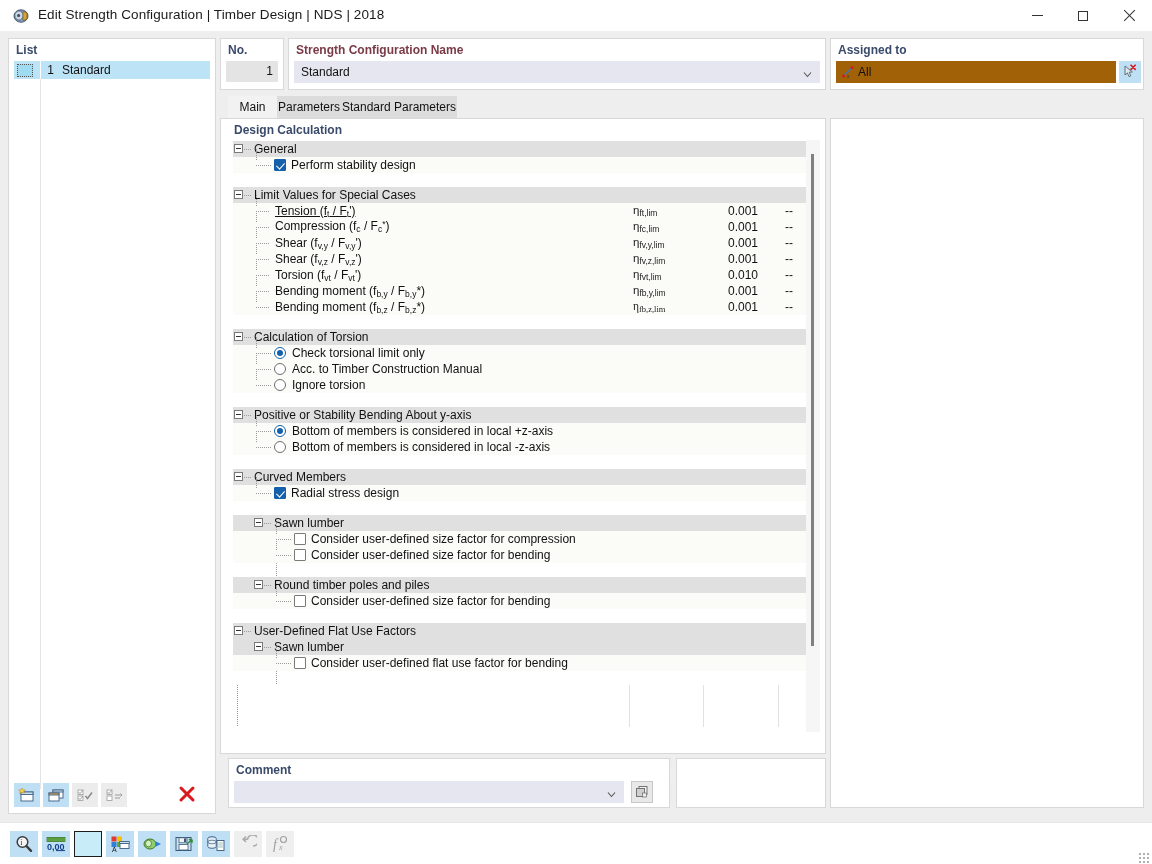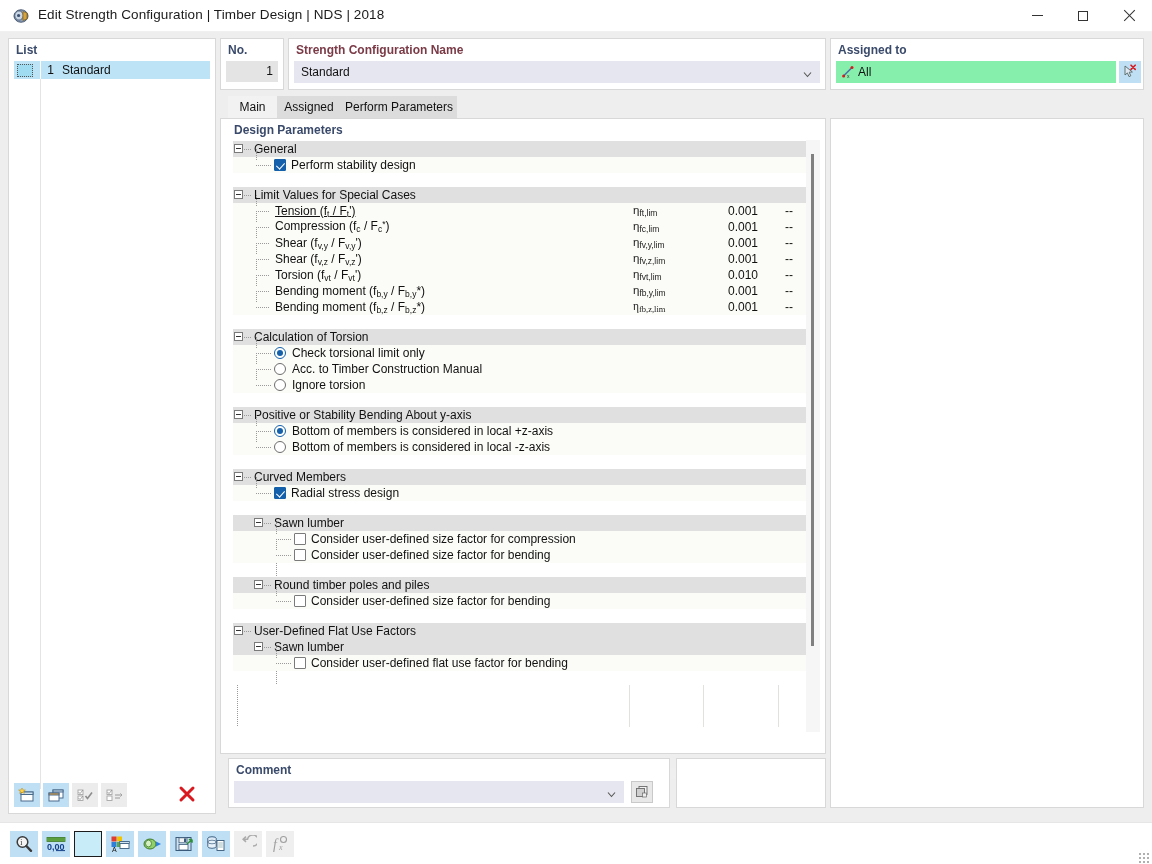--- a/index.html
+++ b/index.html
@@ -171,21 +171,21 @@
   .assigned-panel {
     position: absolute; left: 830px; top: 6px;
     width: 314px; height: 52px;
     background: #ffffff; border: 1px solid #d8d8d8;
     box-sizing: border-box;
   }
   .assigned-caption { position: absolute; left: 7px; top: 4px; font-size: 12px; font-weight: bold; color: #3a4a6b; }
   .assigned-field {
     position: absolute; left: 5px; top: 22px;
     width: 280px; height: 22px;
-    background: #86efac;
+    background: #a16207;
     display: flex; align-items: center;
     box-sizing: border-box;
   }
   .assigned-val { margin-left: 22px; font-size: 12px; color: #111; }
   .assigned-btn {
     position: absolute; left: 288px; top: 22px;
     width: 22px; height: 22px;
     background: #bfdff5;
     display: flex; align-items: center; justify-content: center;
     box-sizing: border-box;
@@ -513,26 +513,26 @@
       <div class="assigned-btn">
         <svg width="16" height="16" viewBox="0 0 16 16">
           <path d="M3 2 L3 11 L5.4 8.9 L7 12.6 L8.8 11.8 L7.2 8.2 L10.4 8 Z" fill="#dfe8f2" stroke="#566" stroke-width="0.9"></path>
           <path d="M9 1.2 L13.2 5.4 M13.2 1.2 L9 5.4" stroke="#d8191f" stroke-width="1.6" stroke-linecap="round"></path>
         </svg>
       </div>
     </div>
 
     <div class="tabstrip">
       <div class="tab active" style="left:0px;width:49px;">Main</div>
-      <div class="tab" style="left:49px;width:64px;">Assigned</div>
-      <div class="tab" style="left:113px;width:116px;">Perform Parameters</div>
+      <div class="tab" style="left:49px;width:64px;">Parameters</div>
+      <div class="tab" style="left:113px;width:116px;">Standard Parameters</div>
     </div>
 
     <div class="content-panel">
-      <div class="dp-caption">Design Parameters</div>
+      <div class="dp-caption">Design Calculation</div>
 
       <div class="grid-wrap">
         <div class="grid">
 
           <div class="colguide" style="left:396px;height:586px;"></div>
           <div class="colguide" style="left:470px;height:586px;"></div>
           <div class="colguide" style="left:545px;height:586px;"></div>
           <div class="dots-v" style="left:4px;top:0px;height:586px;"></div>
 
           <div class="row group">

